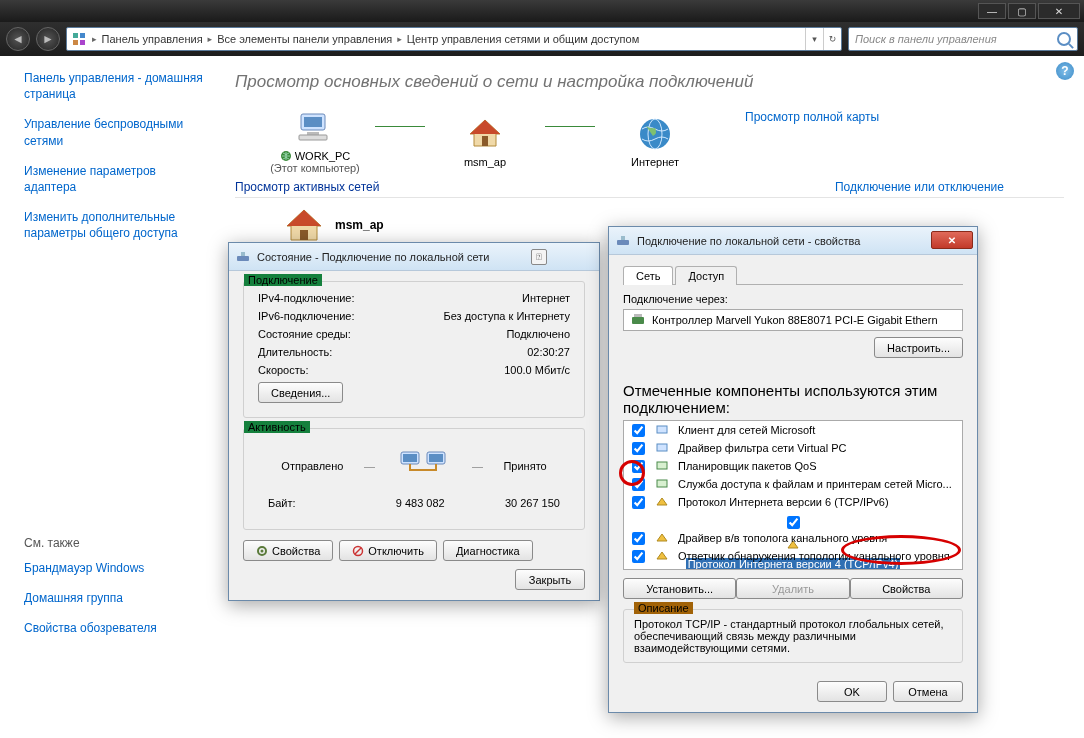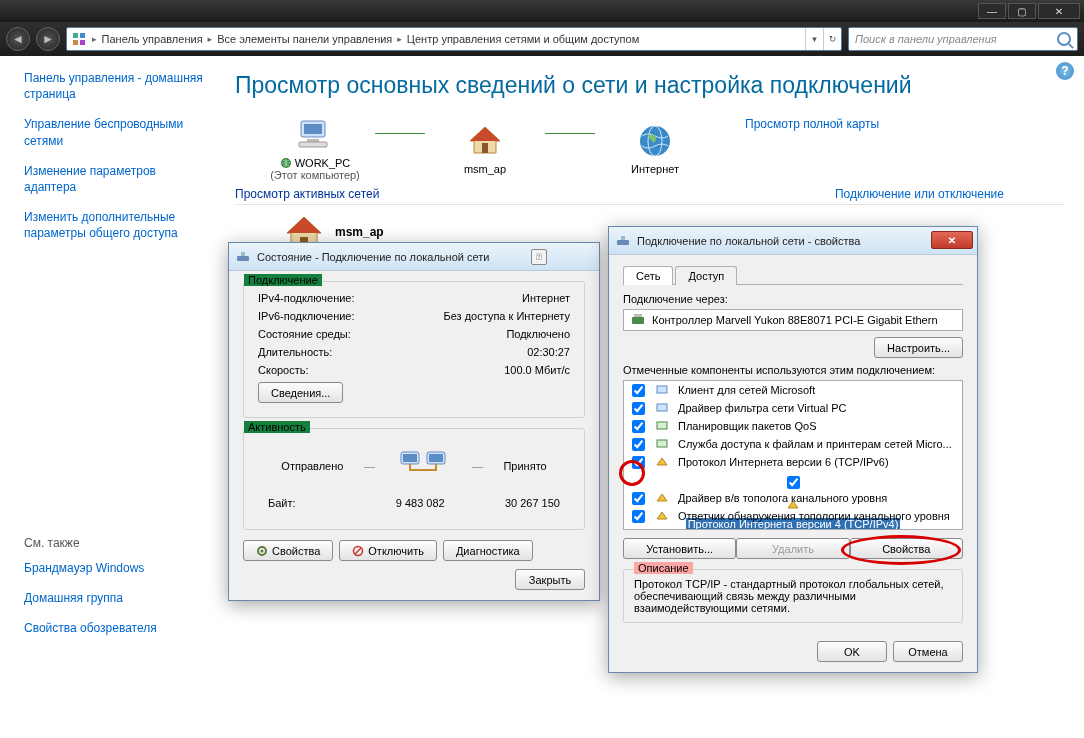--- a/index.html
+++ b/index.html
@@ -22,21 +22,21 @@
 .searchbox .glass::after { content: ""; position: absolute; width: 6px; height: 2px; background: #5b8ec4; bottom: -3px; right: -5px; transform: rotate(45deg); }
 
 
 .explorer { height: 682px; background: #fff; display: flex; position: relative; }
 .leftpane { width: 215px; border-right: 0; padding: 14px 10px 14px 24px; font-size: 12px; }
 .leftpane a { color: #0066cc; text-decoration: none; display: block; margin-bottom: 14px; line-height: 1.35; cursor: pointer; }
 .leftpane .sep { height: 280px; }
 .leftpane .sect { color: #555; margin-bottom: 10px; }
 .rightpane { flex: 1; padding: 10px 20px; font-size: 12px; position: relative; }
 .helpbtn { position: absolute; top: 6px; right: 10px; width: 18px; height: 18px; border-radius: 50%; background: radial-gradient(#7fbde8,#3d8cc8); color: #fff; font-size: 12px; font-weight: bold; display: flex; align-items: center; justify-content: center; }
-h1 { font-size: 23px; font-weight: normal; color: #0369a1; margin: 6px 0 14px; }
+h1 { font-size: 17px; font-weight: normal; color: #737373; margin: 6px 0 14px; font-style: italic; }
 .netmap { display: flex; align-items: center; gap: 0; margin-left: 20px; }
 .node { text-align: center; font-size: 11px; width: 120px; }
 .node .iconbox { height: 44px; display: flex; align-items: center; justify-content: center; }
 .node .sub { color: #555; }
 .connector { flex: 0 0 50px; border-top: 1px solid #3a8a3a; margin-bottom: 28px; }
 .link { color: #0066cc; cursor: pointer; }
 .section-head { color: #003399; font-size: 12px; margin-top: 6px; display: flex; justify-content: space-between; padding-right: 60px; }
 .netitem { margin: 8px 0 0 48px; position: relative; }
 .netitem .nm { font-weight: bold; }
 .details { position: absolute; left: 400px; top: 196px; font-size: 11px; }
@@ -68,21 +68,21 @@
 
 .adapterbox { border: 1px solid #aaa; background: #fff; height: 22px; display: flex; align-items: center; padding: 0 6px; gap: 6px; font-size: 11px; margin-bottom: 6px; }
 .complist { border: 1px solid #aaa; background: #fff; height: 150px; overflow: hidden; margin-bottom: 8px; }
 .comp { display: flex; align-items: center; gap: 6px; padding: 2px 4px; font-size: 11px; height: 18px; position: relative; }
 .comp input { width: 13px; height: 13px; }
 .comp.selected { color: #fff; flex-direction: column; }
 .comp.selected .txtwrap { background: #2f6fb3; }
 .txtwrap { padding: 0 2px; display: inline-block; }
 .smicon { width: 16px; height: 16px; display: inline-flex; align-items: center; justify-content: center; font-size: 12px; }
 .descbox { border: 1px solid #d0d0d0; border-radius: 3px; padding: 8px 10px; font-size: 11px; position: relative; }
-.descbox .gtitle { position: absolute; top: -8px; left: 10px; background: #fca5a5; padding: 0 4px; }
+.descbox .gtitle { position: absolute; top: -8px; left: 10px; background: #a16207; padding: 0 4px; }
 
 
 .annot-circle { position: absolute; border: 3px solid #d60000; border-radius: 50%; pointer-events: none; }
 .underline-red { border-bottom: 2px solid #d60000; }
 
 
 svg { display: block; }
 </style>
 </head>
 <body>
@@ -312,21 +312,21 @@
             <svg width="14" height="14">
               <rect x="1" y="4" width="12" height="7" fill="#4a8a4a" rx="1"></rect>
               <rect x="3" y="1" width="8" height="3" fill="#bbb"></rect>
             </svg>
           </span>
         <span>Контроллер Marvell Yukon 88E8071 PCI-E Gigabit Ethern</span>
       </div>
       <div class="btnrow" style="margin-top:0;">
           <span class="btn">Настроить...</span>
         </div>
-      <div style="font-size:11px; margin:6px 0 4px;">Отмеченные компоненты используются этим подключением:</div>
+      <div style="font-size:15px; margin:24px 0 4px;">Отмеченные компоненты используются этим подключением:</div>
 
       <div class="complist" style="position:relative;">
         <div class="comp">
             <input type="checkbox" checked="" style="">
             <span class="smicon">
               <svg width="14" height="14">
                 <rect x="2" y="3" width="10" height="7" fill="#cfe3ff" stroke="#5b8ec4"></rect>
               </svg>
             </span>
             <span class="txtwrap">Клиент для сетей Microsoft</span>

